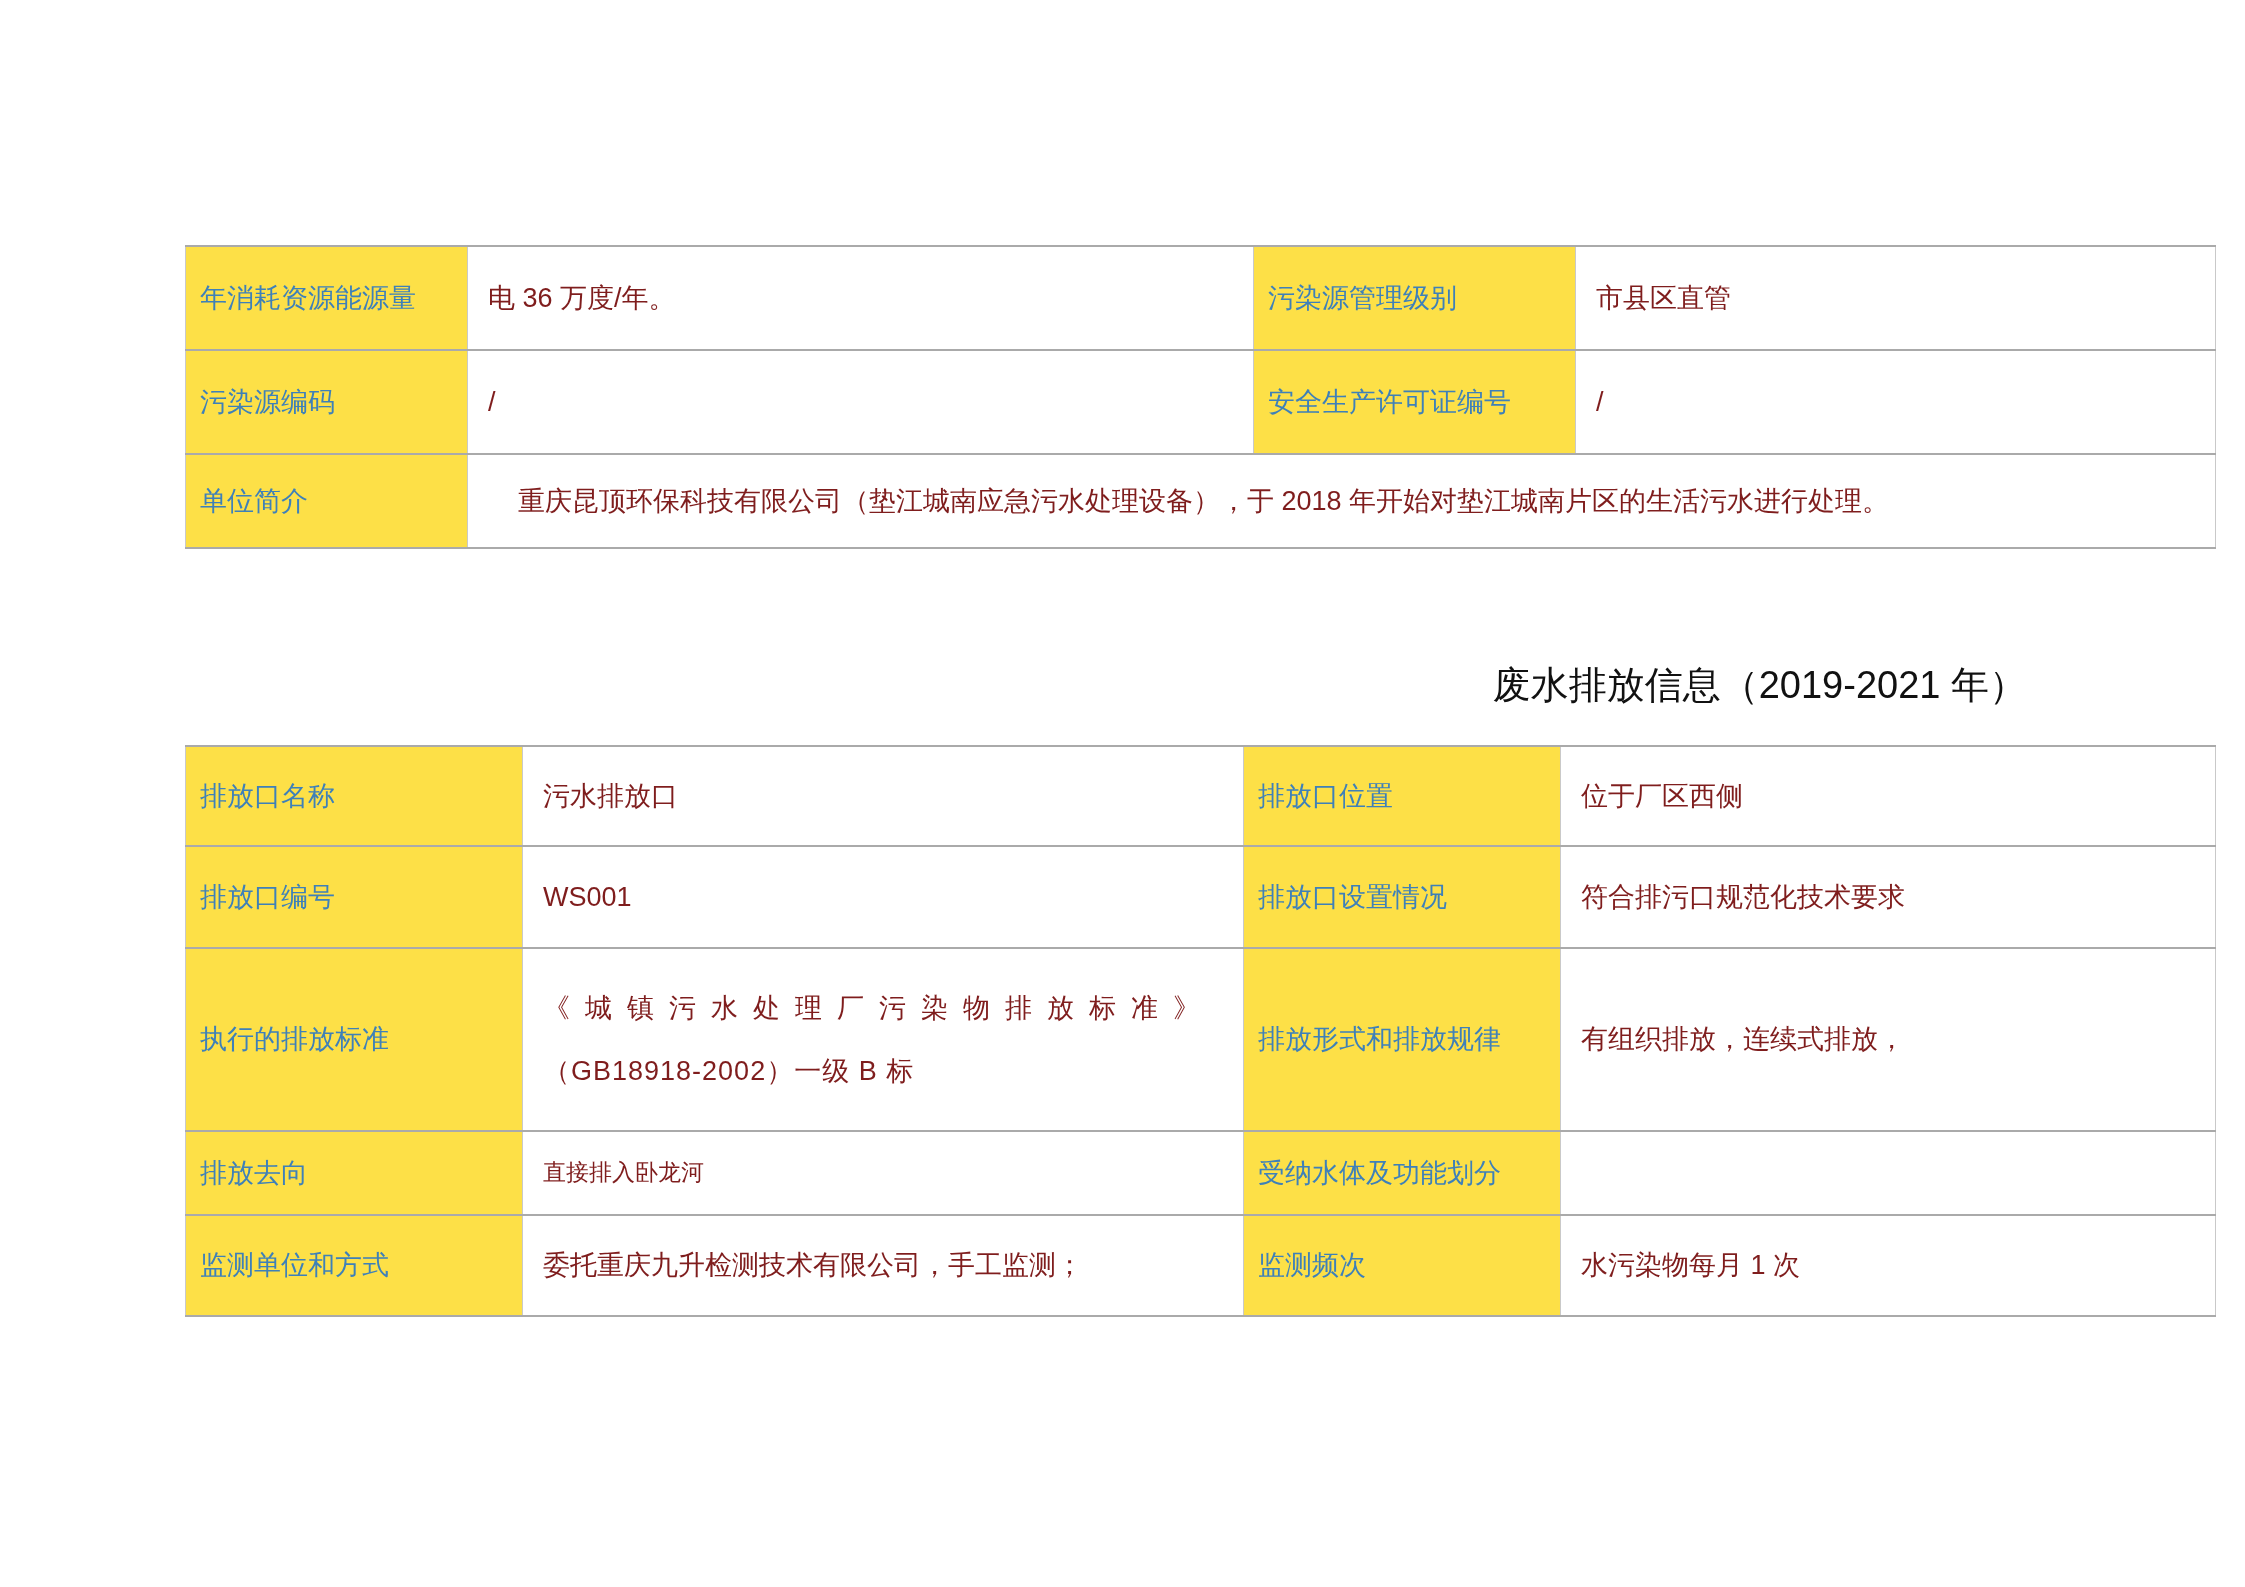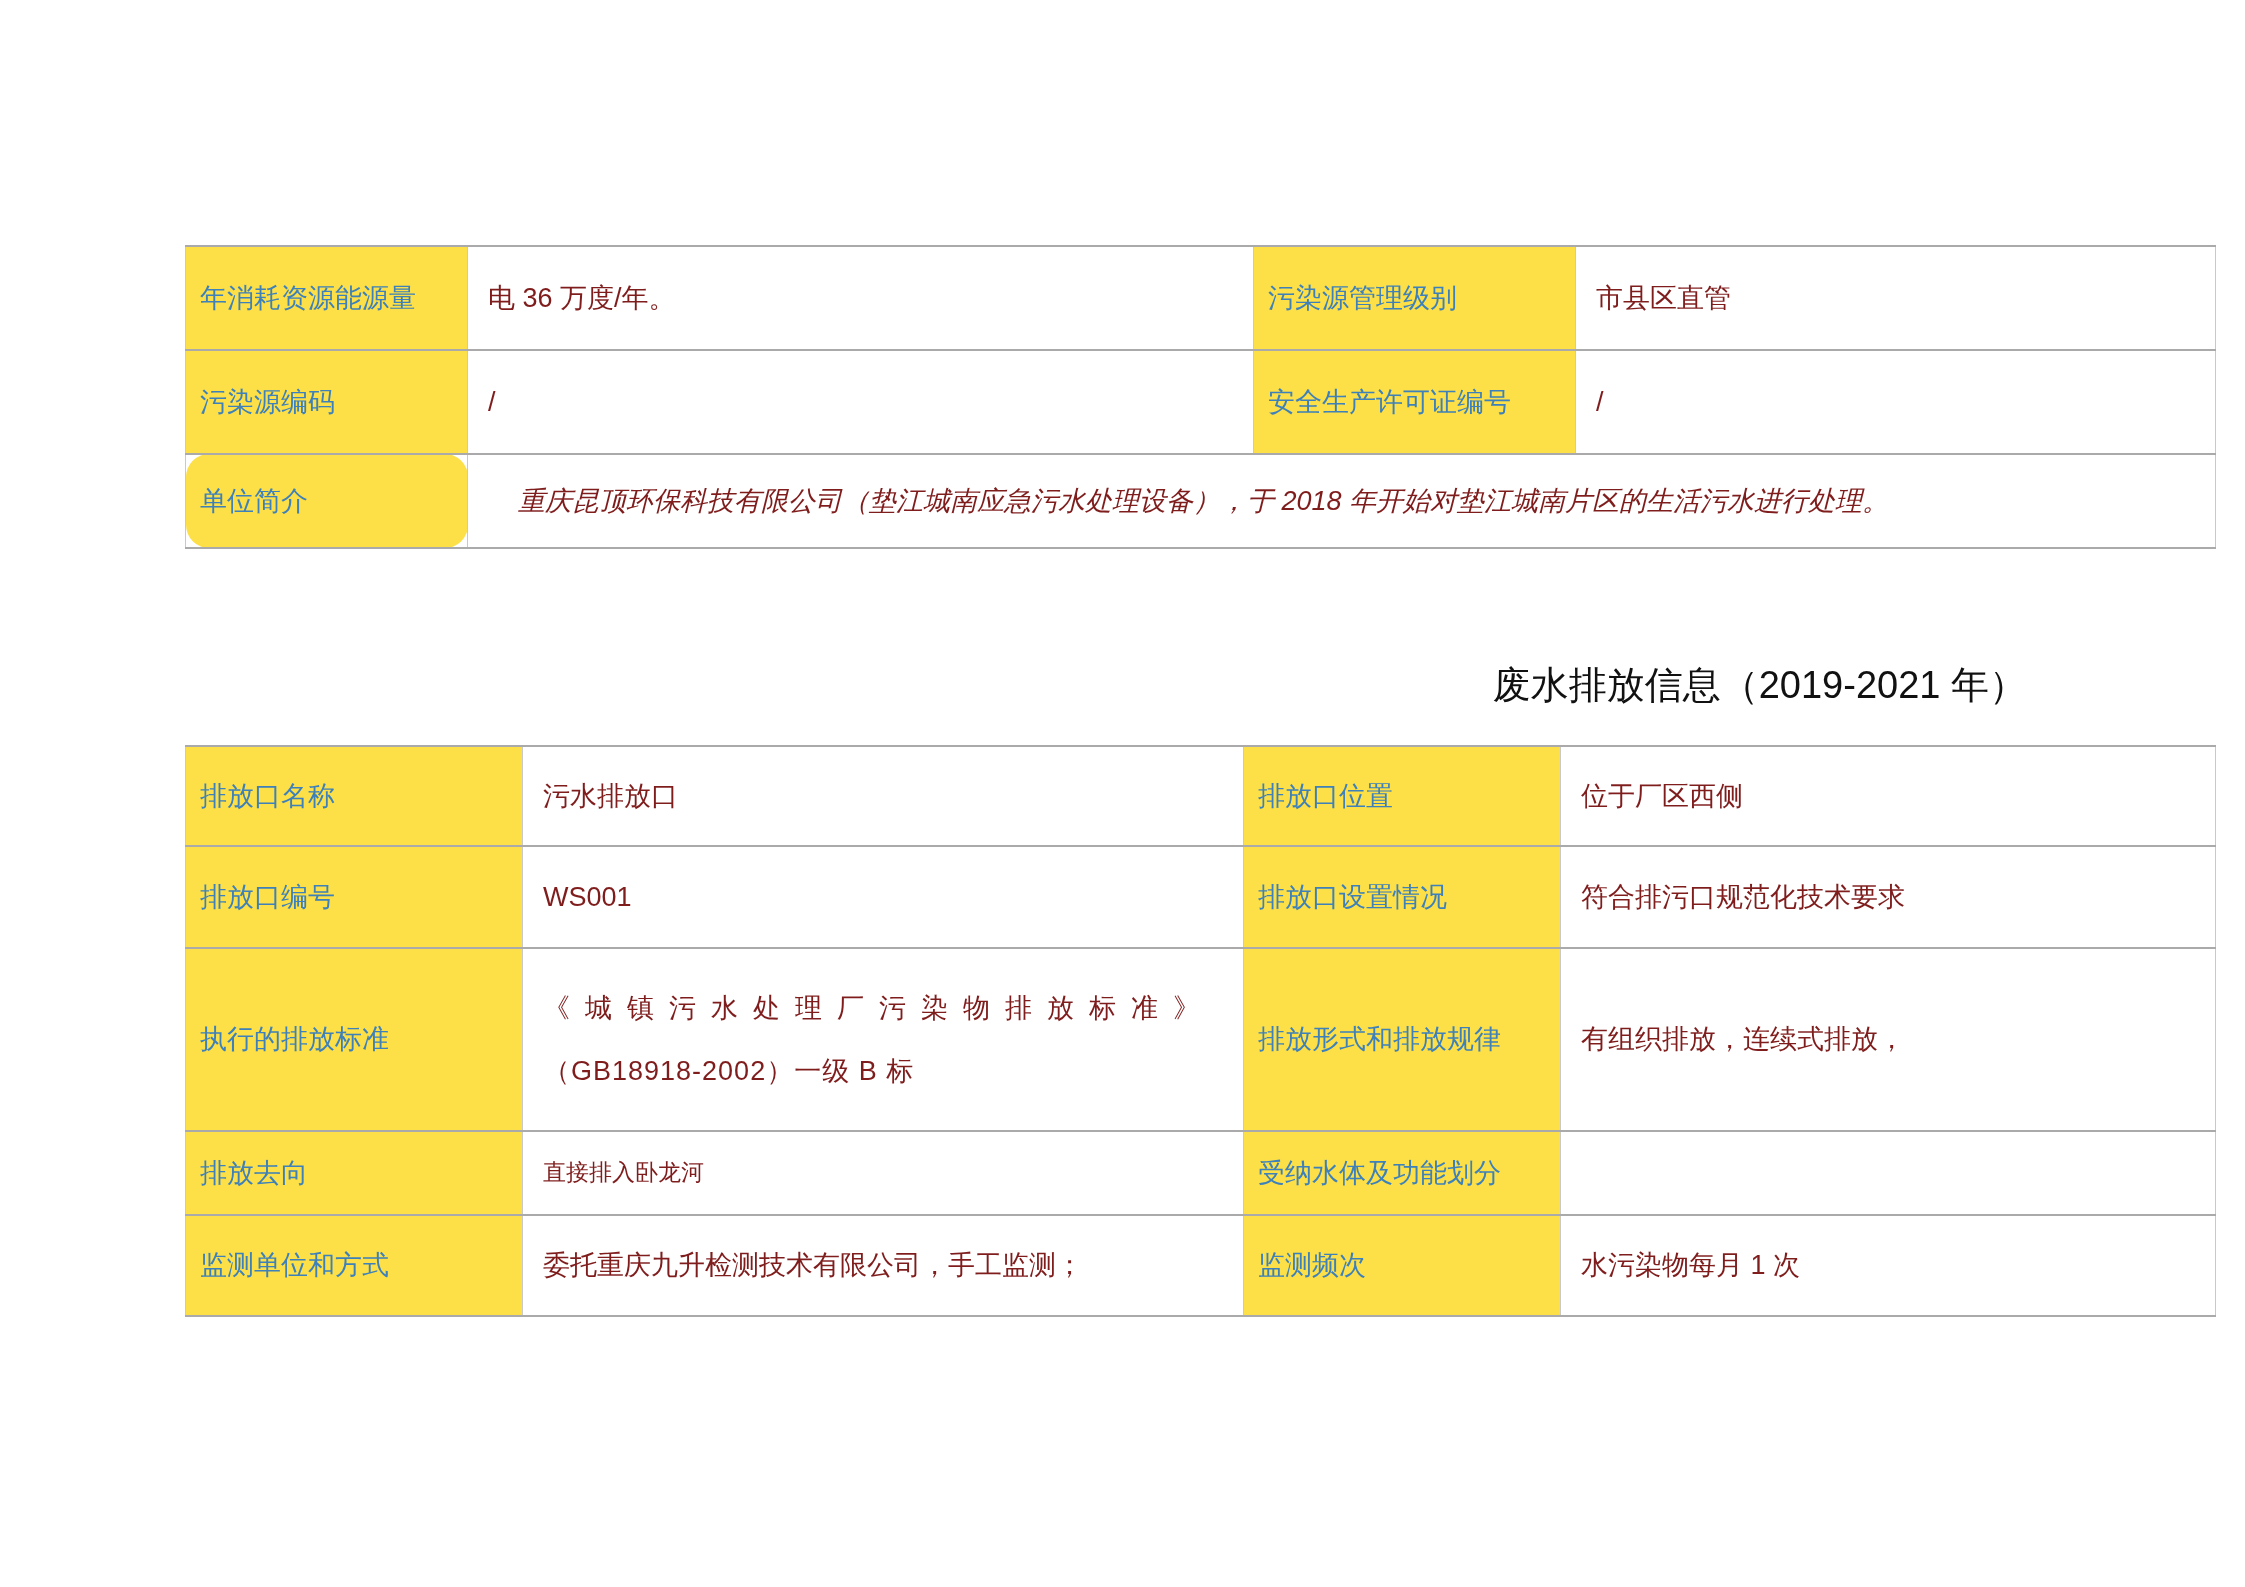--- a/index.html
+++ b/index.html
@@ -40,30 +40,30 @@
     padding: 6px 10px 6px 14px;
   }
   td.val {
     background: #ffffff;
     color: #7f1d1d;
     padding: 6px 14px 6px 20px;
   }
   
   .t1 tr.r0 td { height: 90px; }
   .t1 tr.r1 td { height: 90px; }
-  .t1 tr.r2 td { height: 80px; border-radius: 23px; }
+  .t1 tr.r2 td { height: 80px; }
   
   .t2 tr.r0 td { height: 86px; }
   .t2 tr.r1 td { height: 88px; }
   .t2 tr.r2 td { height: 87px; }
   .t2 tr.r3 td { height: 169px; }
   .t2 tr.r4 td { height: 70px; }
   .t2 tr.r5 td { height: 87px; }
 
-  td.intro-val { text-indent: 30px; font-style: italic; }
+  td.intro-val { text-indent: 30px; }
 
   td.serif-val {
     font-family: "DejaVu Serif", serif;
     font-size: 23px;
   }
   .std-line1 {
     letter-spacing: 15px;
     white-space: nowrap;
     margin-bottom: 26px;
   }

